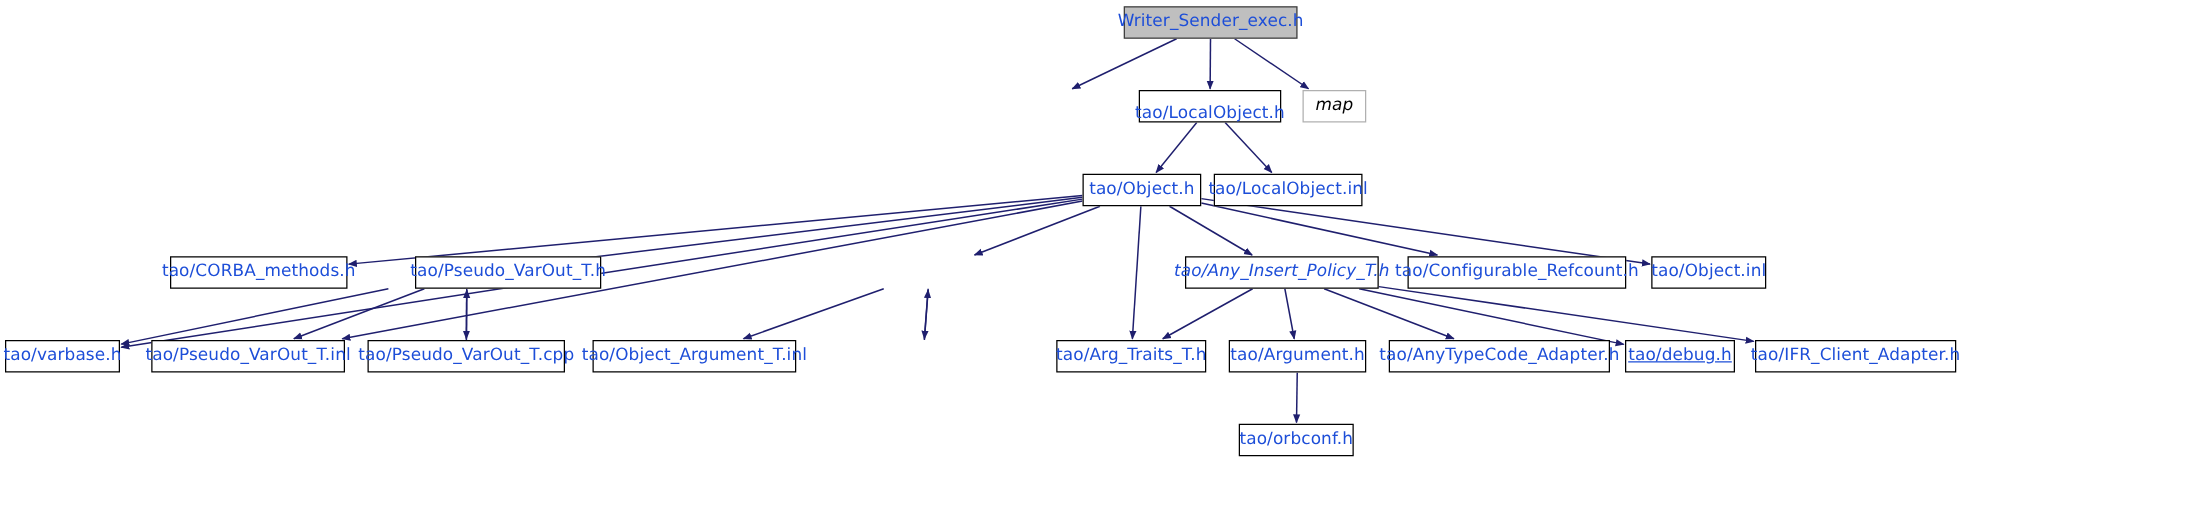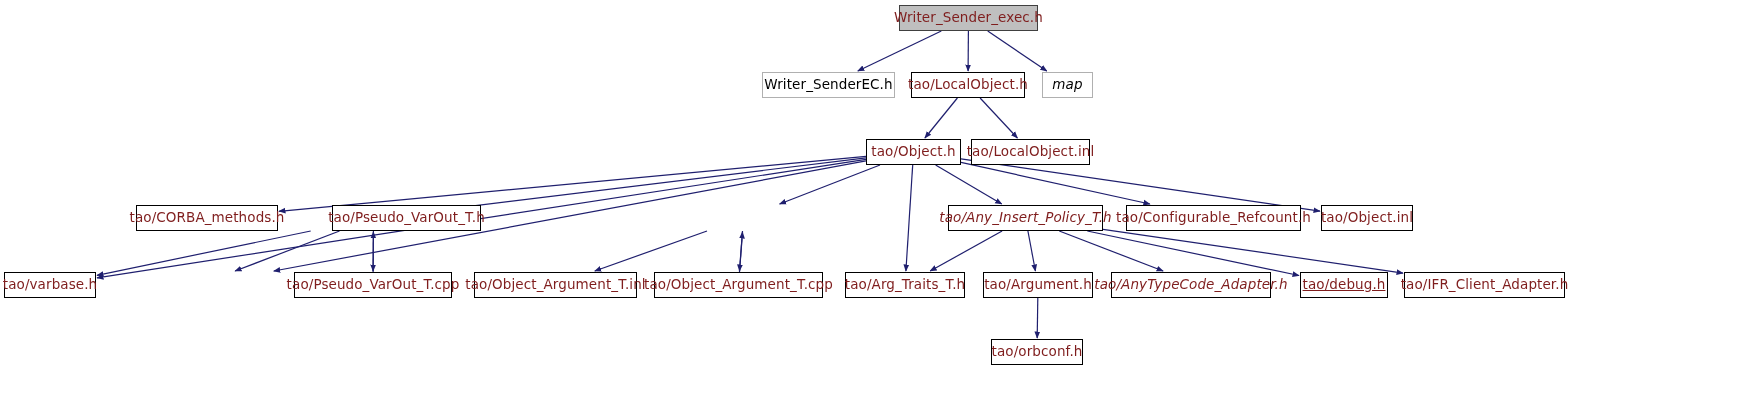--- a/index.html
+++ b/index.html
@@ -29,21 +29,21 @@
     position: absolute;
     box-sizing: border-box;
     display: flex;
     align-items: center;
     justify-content: center;
     height: 26px;
     background: #ffffff;
     border: 1px solid #000000;
     font-size: 13.5px;
     line-height: 1;
-    color: #7f1d1d;
+    color: #1d4ed8;
     white-space: nowrap;
     letter-spacing: 0.1px;
     z-index: 5;
   }
   .node.root {
     background: #bfbfbf;
     border: 1px solid #404040;
   }
   .node.plain {
     border: 1px solid #b0b0b0;
@@ -88,24 +88,21 @@
       <line x1="1002.1" y1="231.0" x2="930.2" y2="271.0" stroke="#1f1f6e" stroke-width="1.2" marker-end="url(#arrow)"></line>
       <line x1="1027.9" y1="231.0" x2="1035.4" y2="271.0" stroke="#1f1f6e" stroke-width="1.2" marker-end="url(#arrow)"></line>
       <line x1="1059.3" y1="231.0" x2="1163.1" y2="271.0" stroke="#1f1f6e" stroke-width="1.2" marker-end="url(#arrow)"></line>
       <line x1="1087.3" y1="231.0" x2="1299.0" y2="275.5" stroke="#1f1f6e" stroke-width="1.2" marker-end="url(#arrow)"></line>
       <line x1="1103.0" y1="229.3" x2="1403.0" y2="273.1" stroke="#1f1f6e" stroke-width="1.2" marker-end="url(#arrow)"></line>
       <line x1="1037.8" y1="298.0" x2="1037.2" y2="338.0" stroke="#1f1f6e" stroke-width="1.2" marker-end="url(#arrow)"></line>
     </svg>
 <div class="node root" style="left: 899px; top: 5px; width: 139px;">
       <span class="node-label">Writer_Sender_exec.h</span>
     </div>
-    <div class="node plain" style="left: 762px; top: 72px; width: 133px;">
-      <span class="node-label">Writer_SenderEC.h</span>
-    </div>
-    <div class="node" style="left: 911px; top: 72px; width: 114px;">
+    <div class="node" style="left: 911px; top: 72px; width: 114px; align-items: flex-end;">
       <span class="node-label">tao/LocalObject.h</span>
     </div>
     <div class="node plain" style="left: 1042px; top: 72px; width: 51px; font-style: italic;">
       <span class="node-label">map</span>
     </div>
     <div class="node" style="left: 866px; top: 139px; width: 95px;">
       <span class="node-label">tao/Object.h</span>
     </div>
     <div class="node" style="left: 971px; top: 139px; width: 119px;">
       <span class="node-label">tao/LocalObject.inl</span>
@@ -121,36 +118,36 @@
     </div>
     <div class="node" style="left: 1126px; top: 205px; width: 175px;">
       <span class="node-label">tao/Configurable_Refcount.h</span>
     </div>
     <div class="node" style="left: 1321px; top: 205px; width: 92px;">
       <span class="node-label">tao/Object.inl</span>
     </div>
     <div class="node" style="left: 4px; top: 272px; width: 92px;">
       <span class="node-label">tao/varbase.h</span>
     </div>
+    <div class="node" style="left: 121px; top: 272px; width: 155px;">
+      <span class="node-label">tao/Pseudo_VarOut_T.inl</span>
+    </div>
     <div class="node" style="left: 294px; top: 272px; width: 158px;">
       <span class="node-label">tao/Pseudo_VarOut_T.cpp</span>
     </div>
     <div class="node" style="left: 474px; top: 272px; width: 163px;">
       <span class="node-label">tao/Object_Argument_T.inl</span>
-    </div>
-    <div class="node" style="left: 654px; top: 272px; width: 169px;">
-      <span class="node-label">tao/Object_Argument_T.cpp</span>
     </div>
     <div class="node" style="left: 845px; top: 272px; width: 120px;">
       <span class="node-label">tao/Arg_Traits_T.h</span>
     </div>
     <div class="node" style="left: 983px; top: 272px; width: 110px;">
       <span class="node-label">tao/Argument.h</span>
     </div>
-    <div class="node" style="left: 1111px; top: 272px; width: 160px; font-style: italic;">
+    <div class="node" style="left: 1111px; top: 272px; width: 177px;">
       <span class="node-label">tao/AnyTypeCode_Adapter.h</span>
     </div>
     <div class="node" style="left: 1300px; top: 272px; width: 88px; text-decoration: underline;">
       <span class="node-label">tao/debug.h</span>
     </div>
     <div class="node" style="left: 1404px; top: 272px; width: 161px;">
       <span class="node-label">tao/IFR_Client_Adapter.h</span>
     </div>
     <div class="node" style="left: 991px; top: 339px; width: 92px;">
       <span class="node-label">tao/orbconf.h</span>

